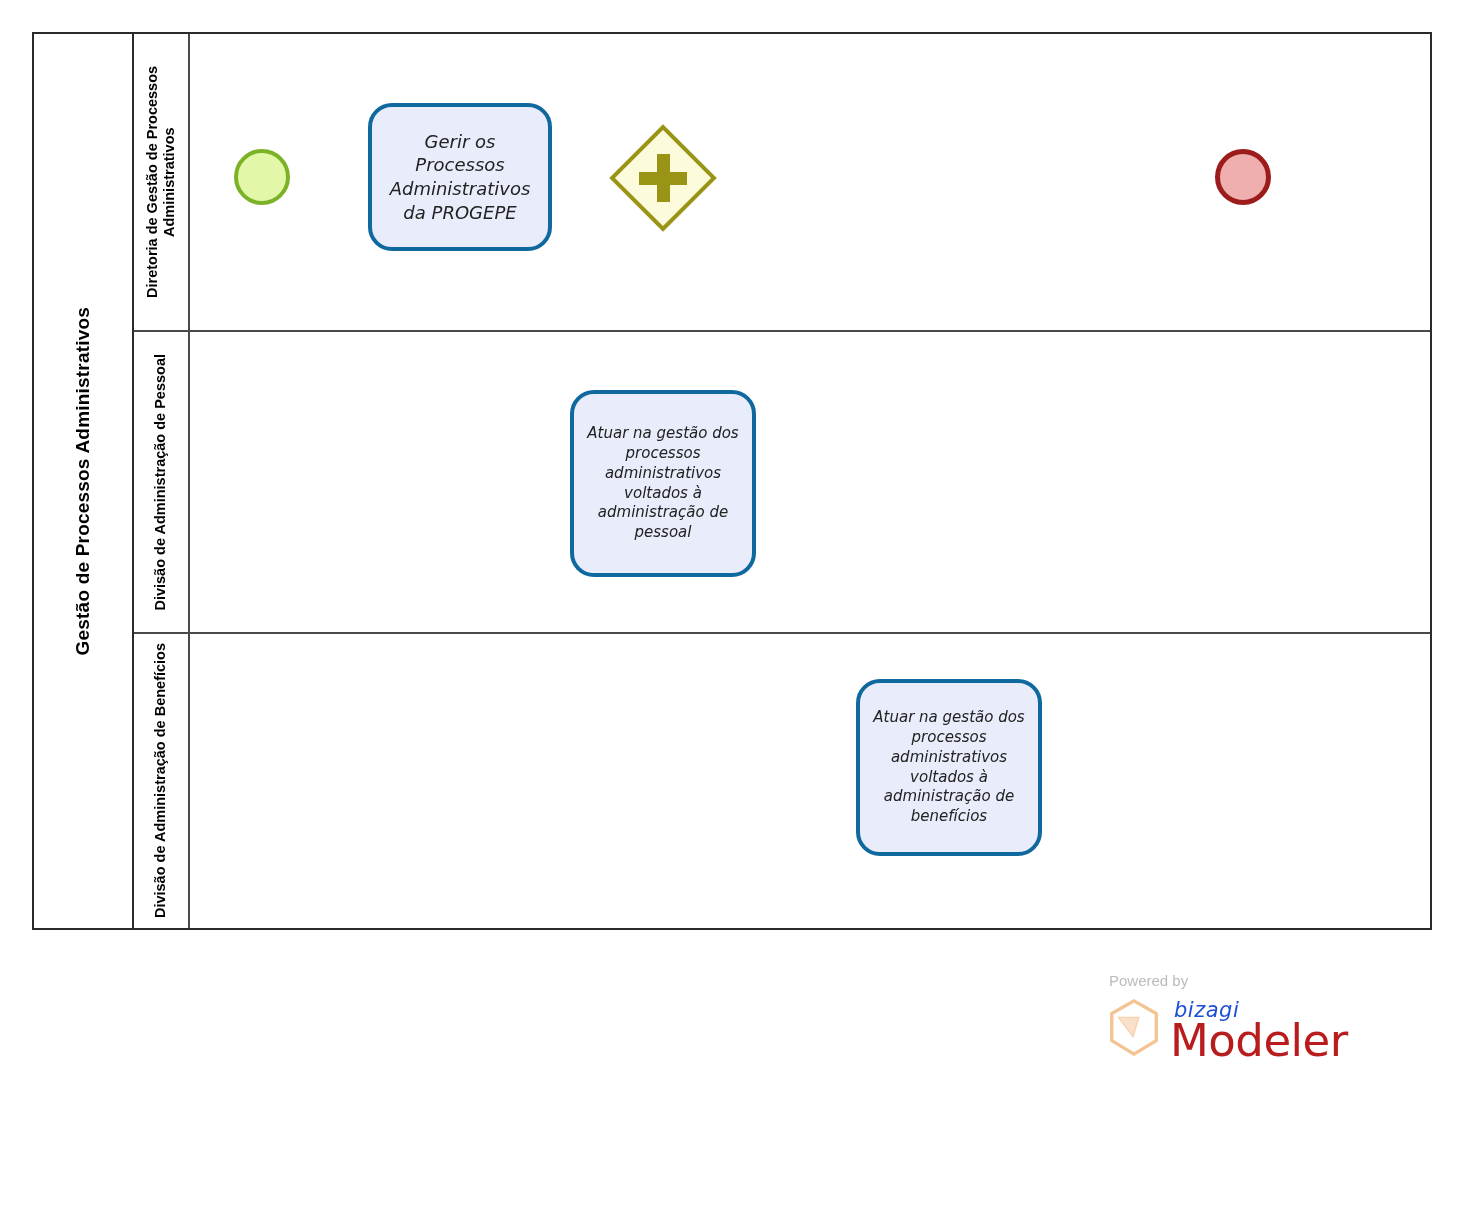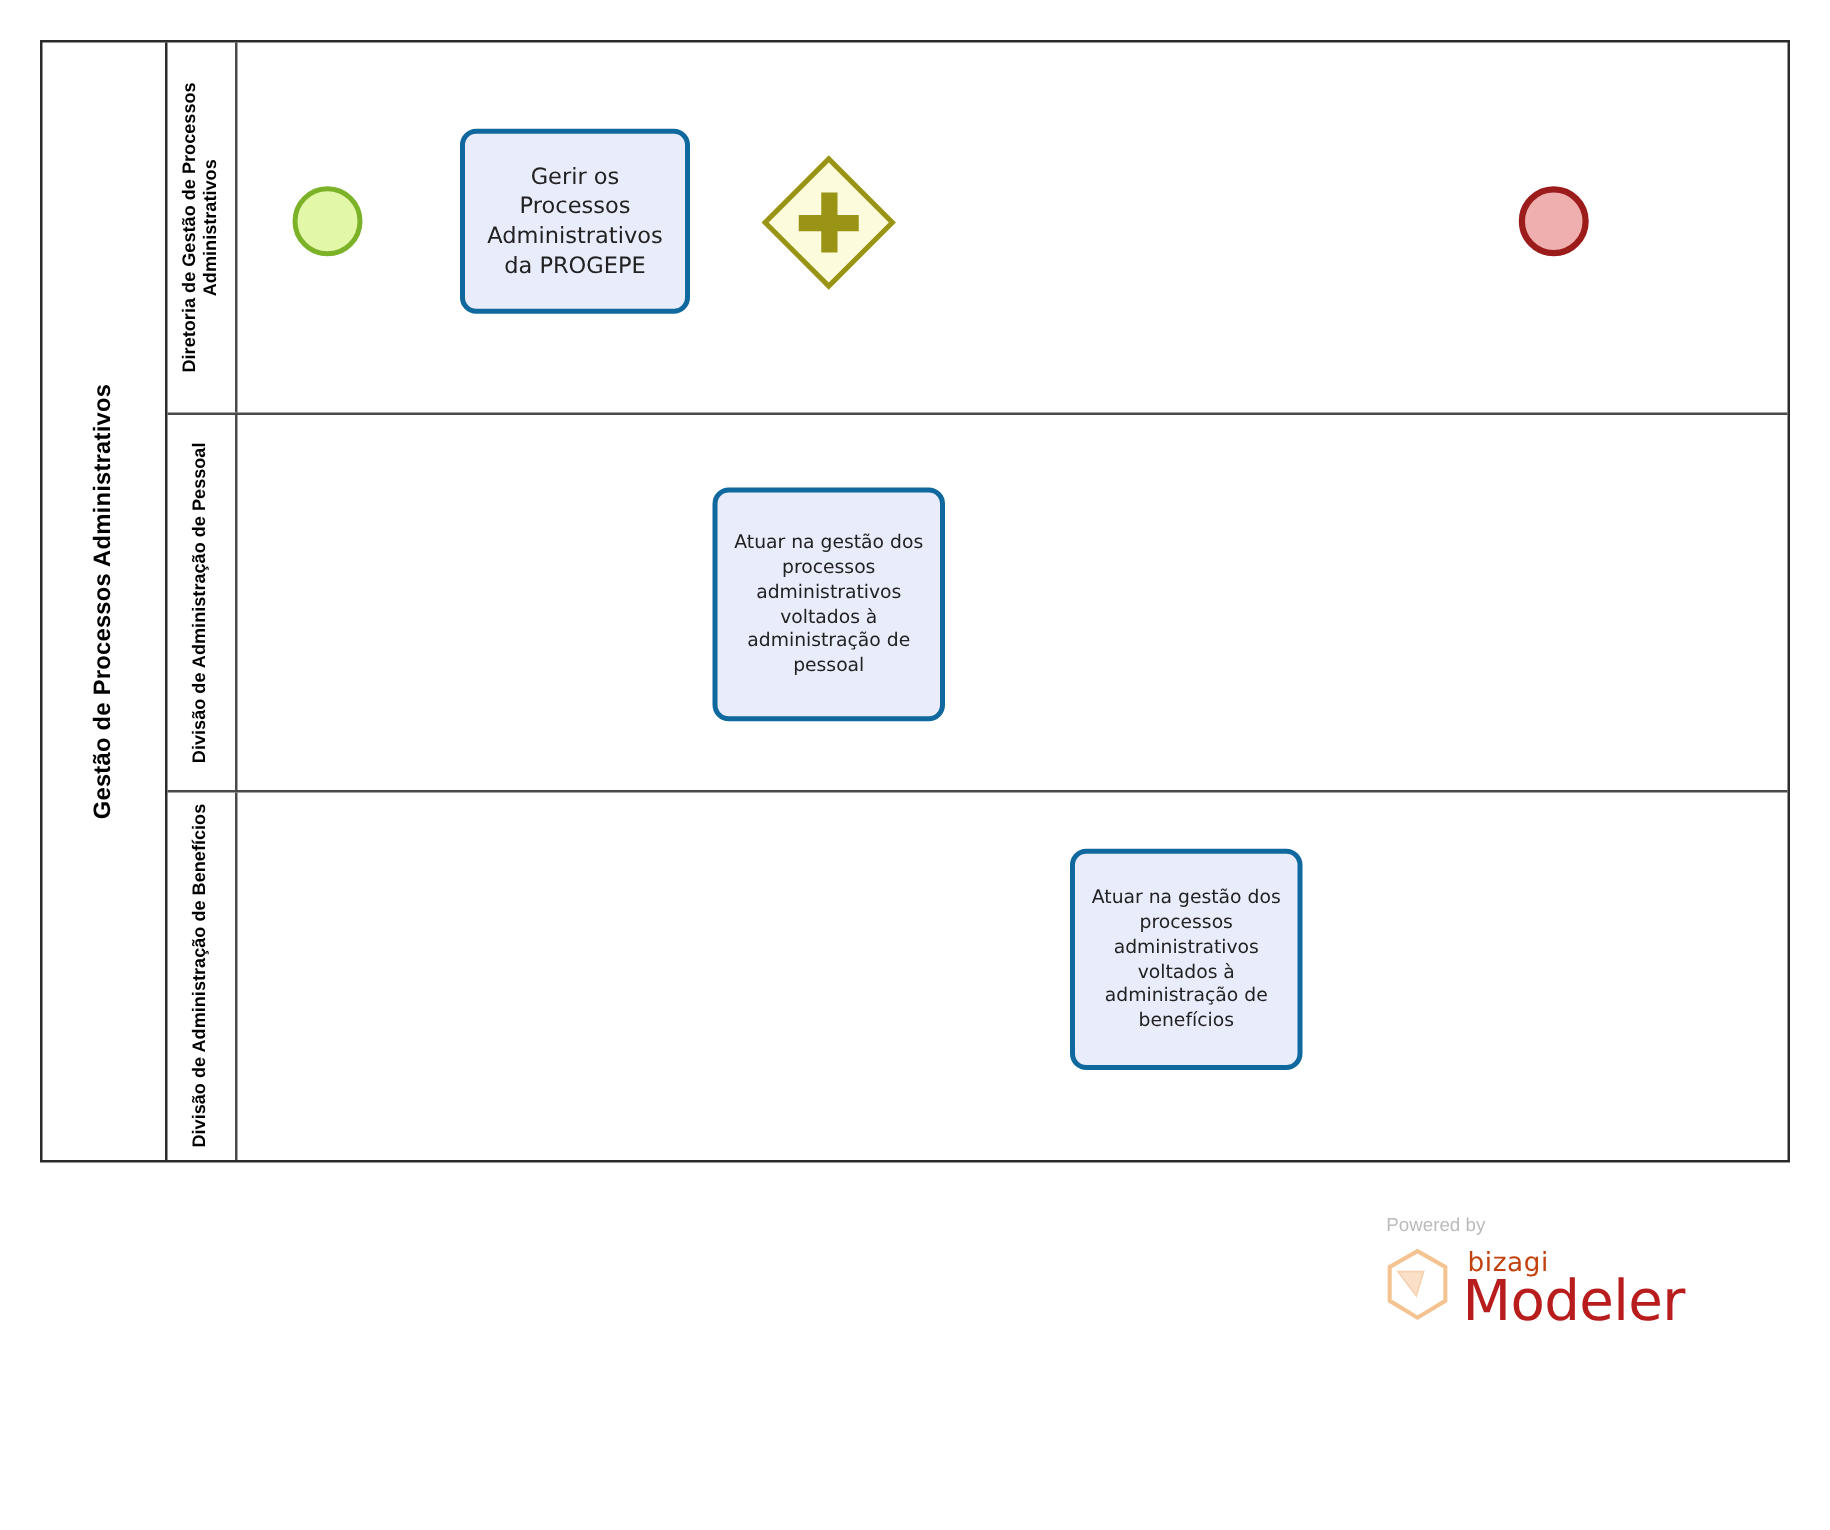--- a/index.html
+++ b/index.html
@@ -91,26 +91,27 @@
     background: #E3F7A8;
   }
   .end-event {
     width: 56px; height: 56px;
     border-radius: 50%;
     border: 5px solid #9C1B1B;
     background: #EFAFAF;
   }
   .task {
     border: 4px solid #10699E;
-    border-radius: 13px;
+    border-radius: 24px;
     background: #E9ECFA;
     display: flex;
     align-items: center;
     justify-content: center;
     text-align: center;
+    font-style: italic;
   }
   .task-label {
     font-size: 15px;
     line-height: 1.32;
     color: #222222;
     padding: 0 6px;
     font-family: "DejaVu Sans", sans-serif;
   }
   .task-label.big { font-size: 18px; }
 
@@ -142,23 +143,24 @@
   }
   .bizagi-mark {
     position: absolute;
     left: 0; top: 26px;
     width: 56px; height: 60px;
   }
   .bizagi-name {
     position: absolute;
     left: 68px; top: 26px;
     font-size: 21px;
-    color: #c2410c;
+    color: #1d4ed8;
     font-family: "DejaVu Sans", sans-serif;
     letter-spacing: 0.5px;
+    font-style: italic;
   }
   .bizagi-product {
     position: absolute;
     left: 64px; top: 42px;
     font-size: 45px;
     color: #b91c1c;
     font-family: "DejaVu Sans", sans-serif;
     letter-spacing: -0.5px;
   }
 </style>

